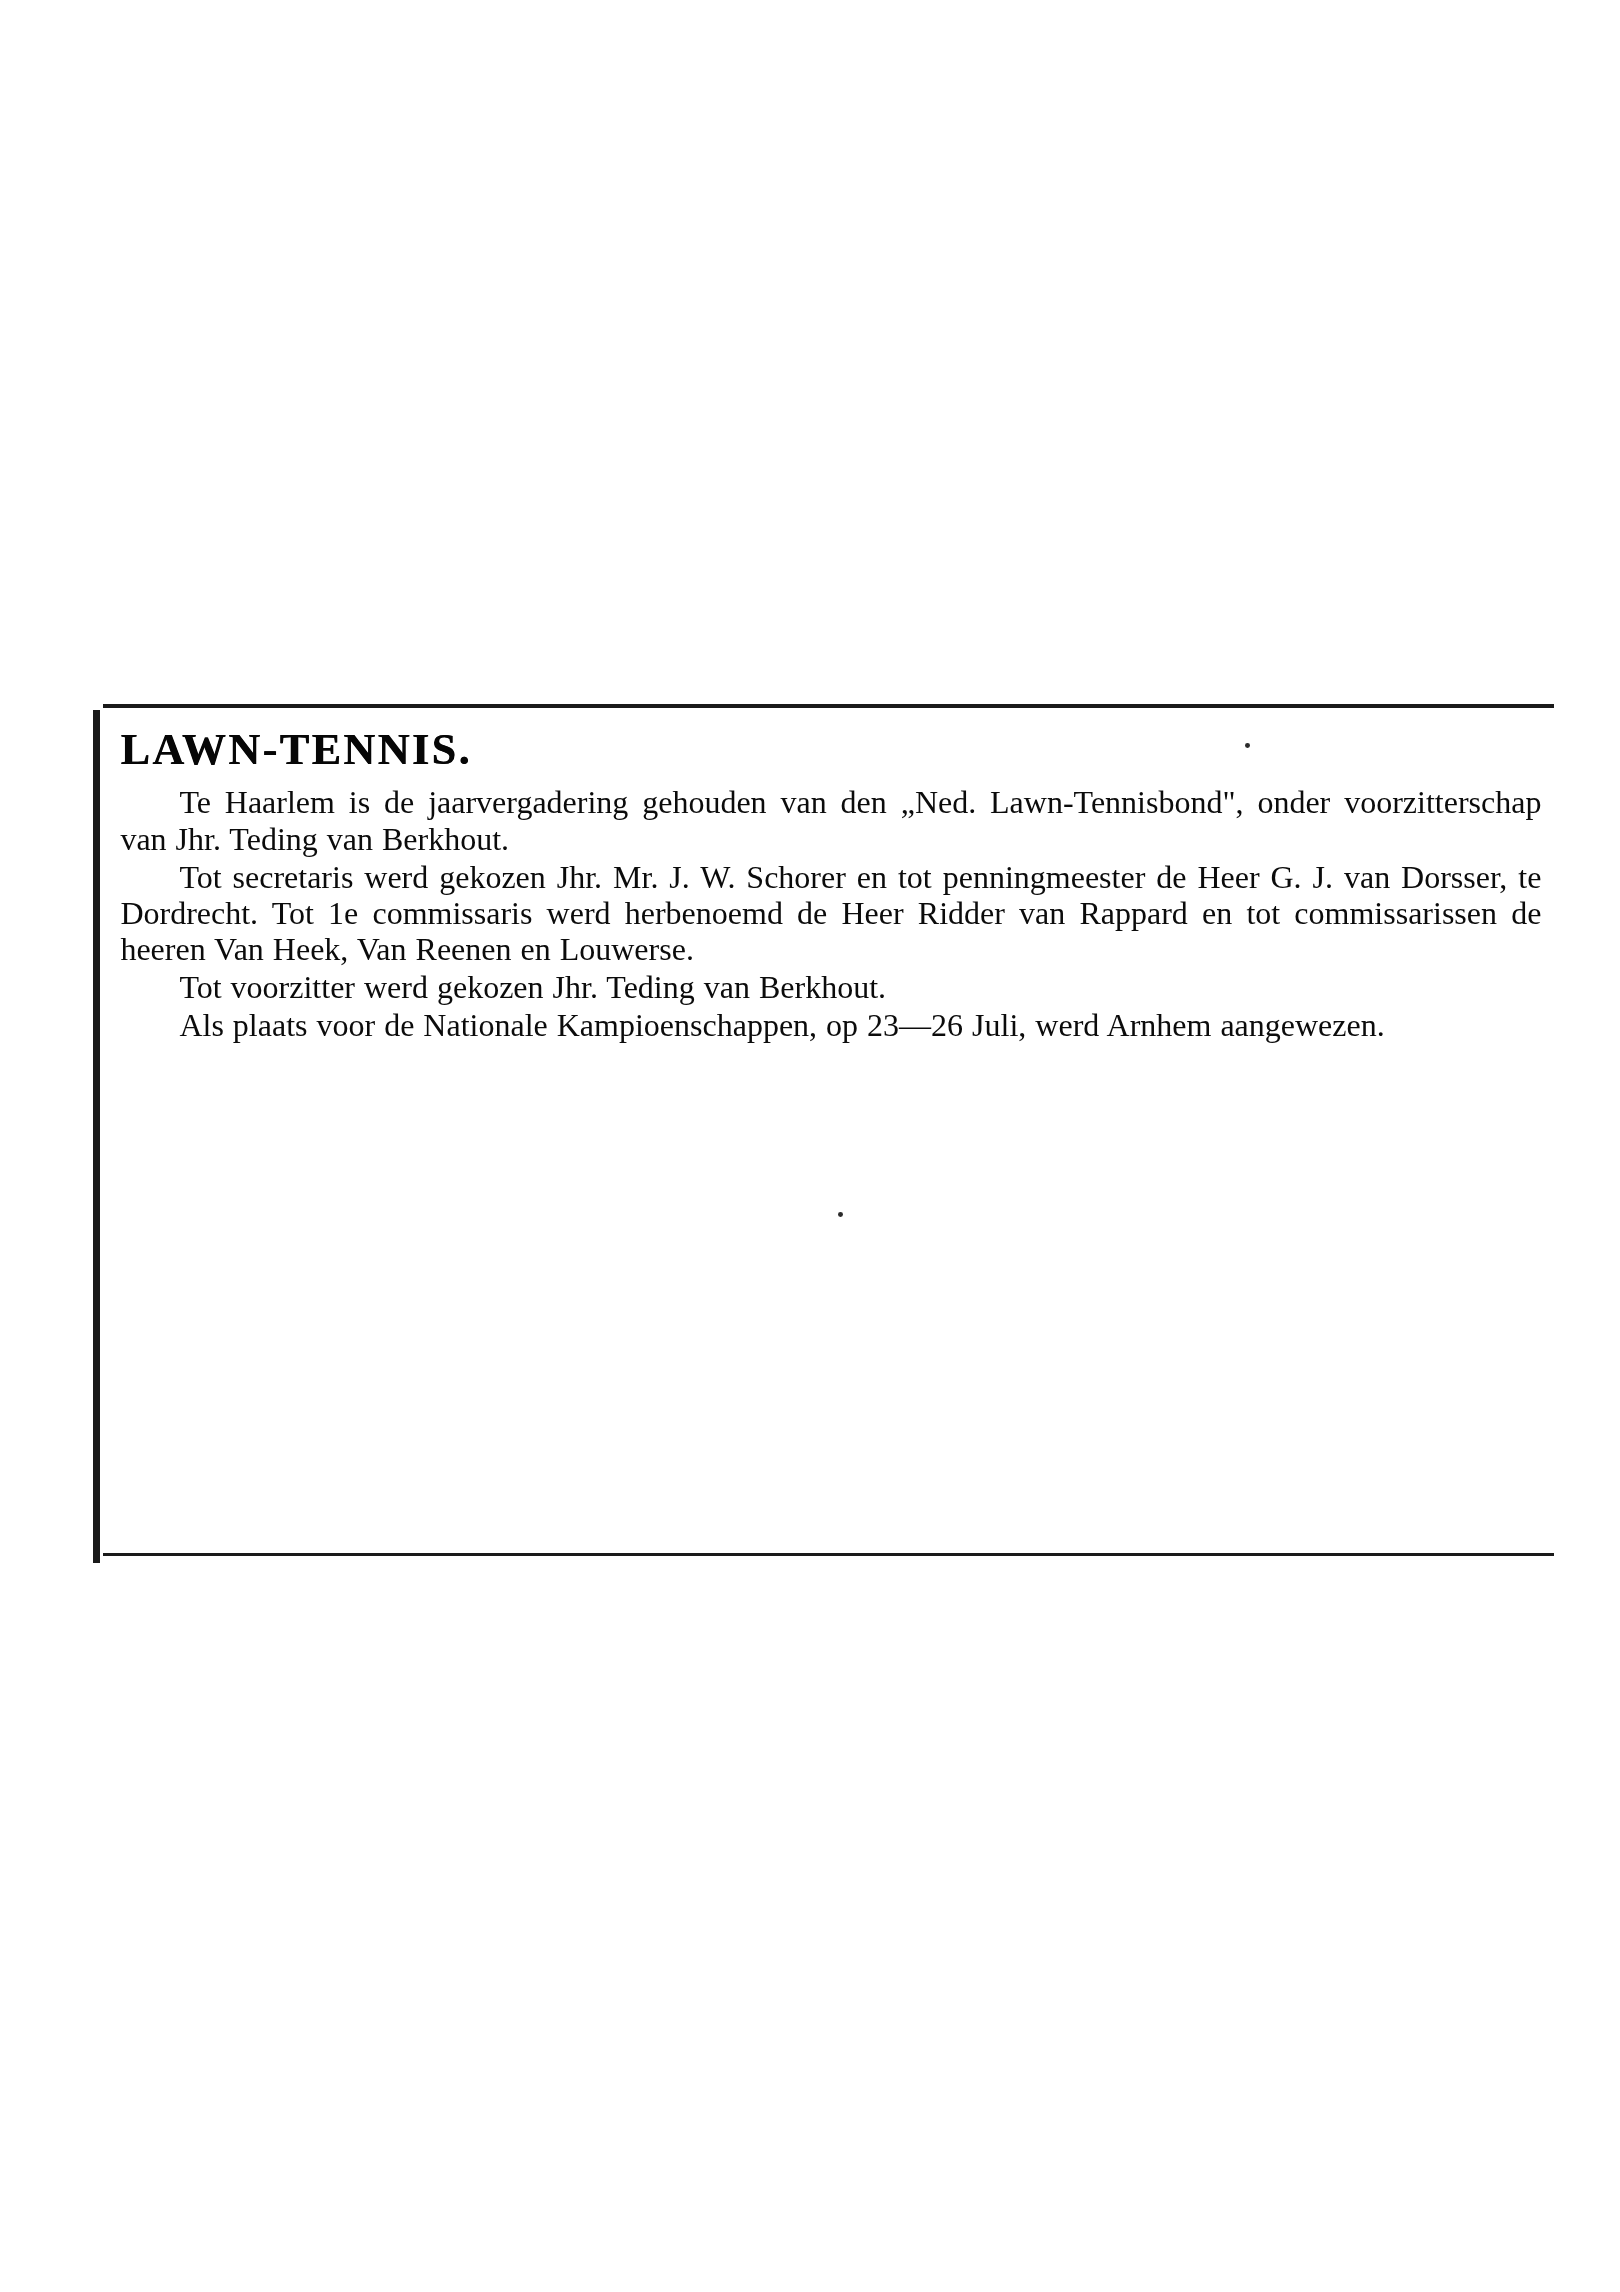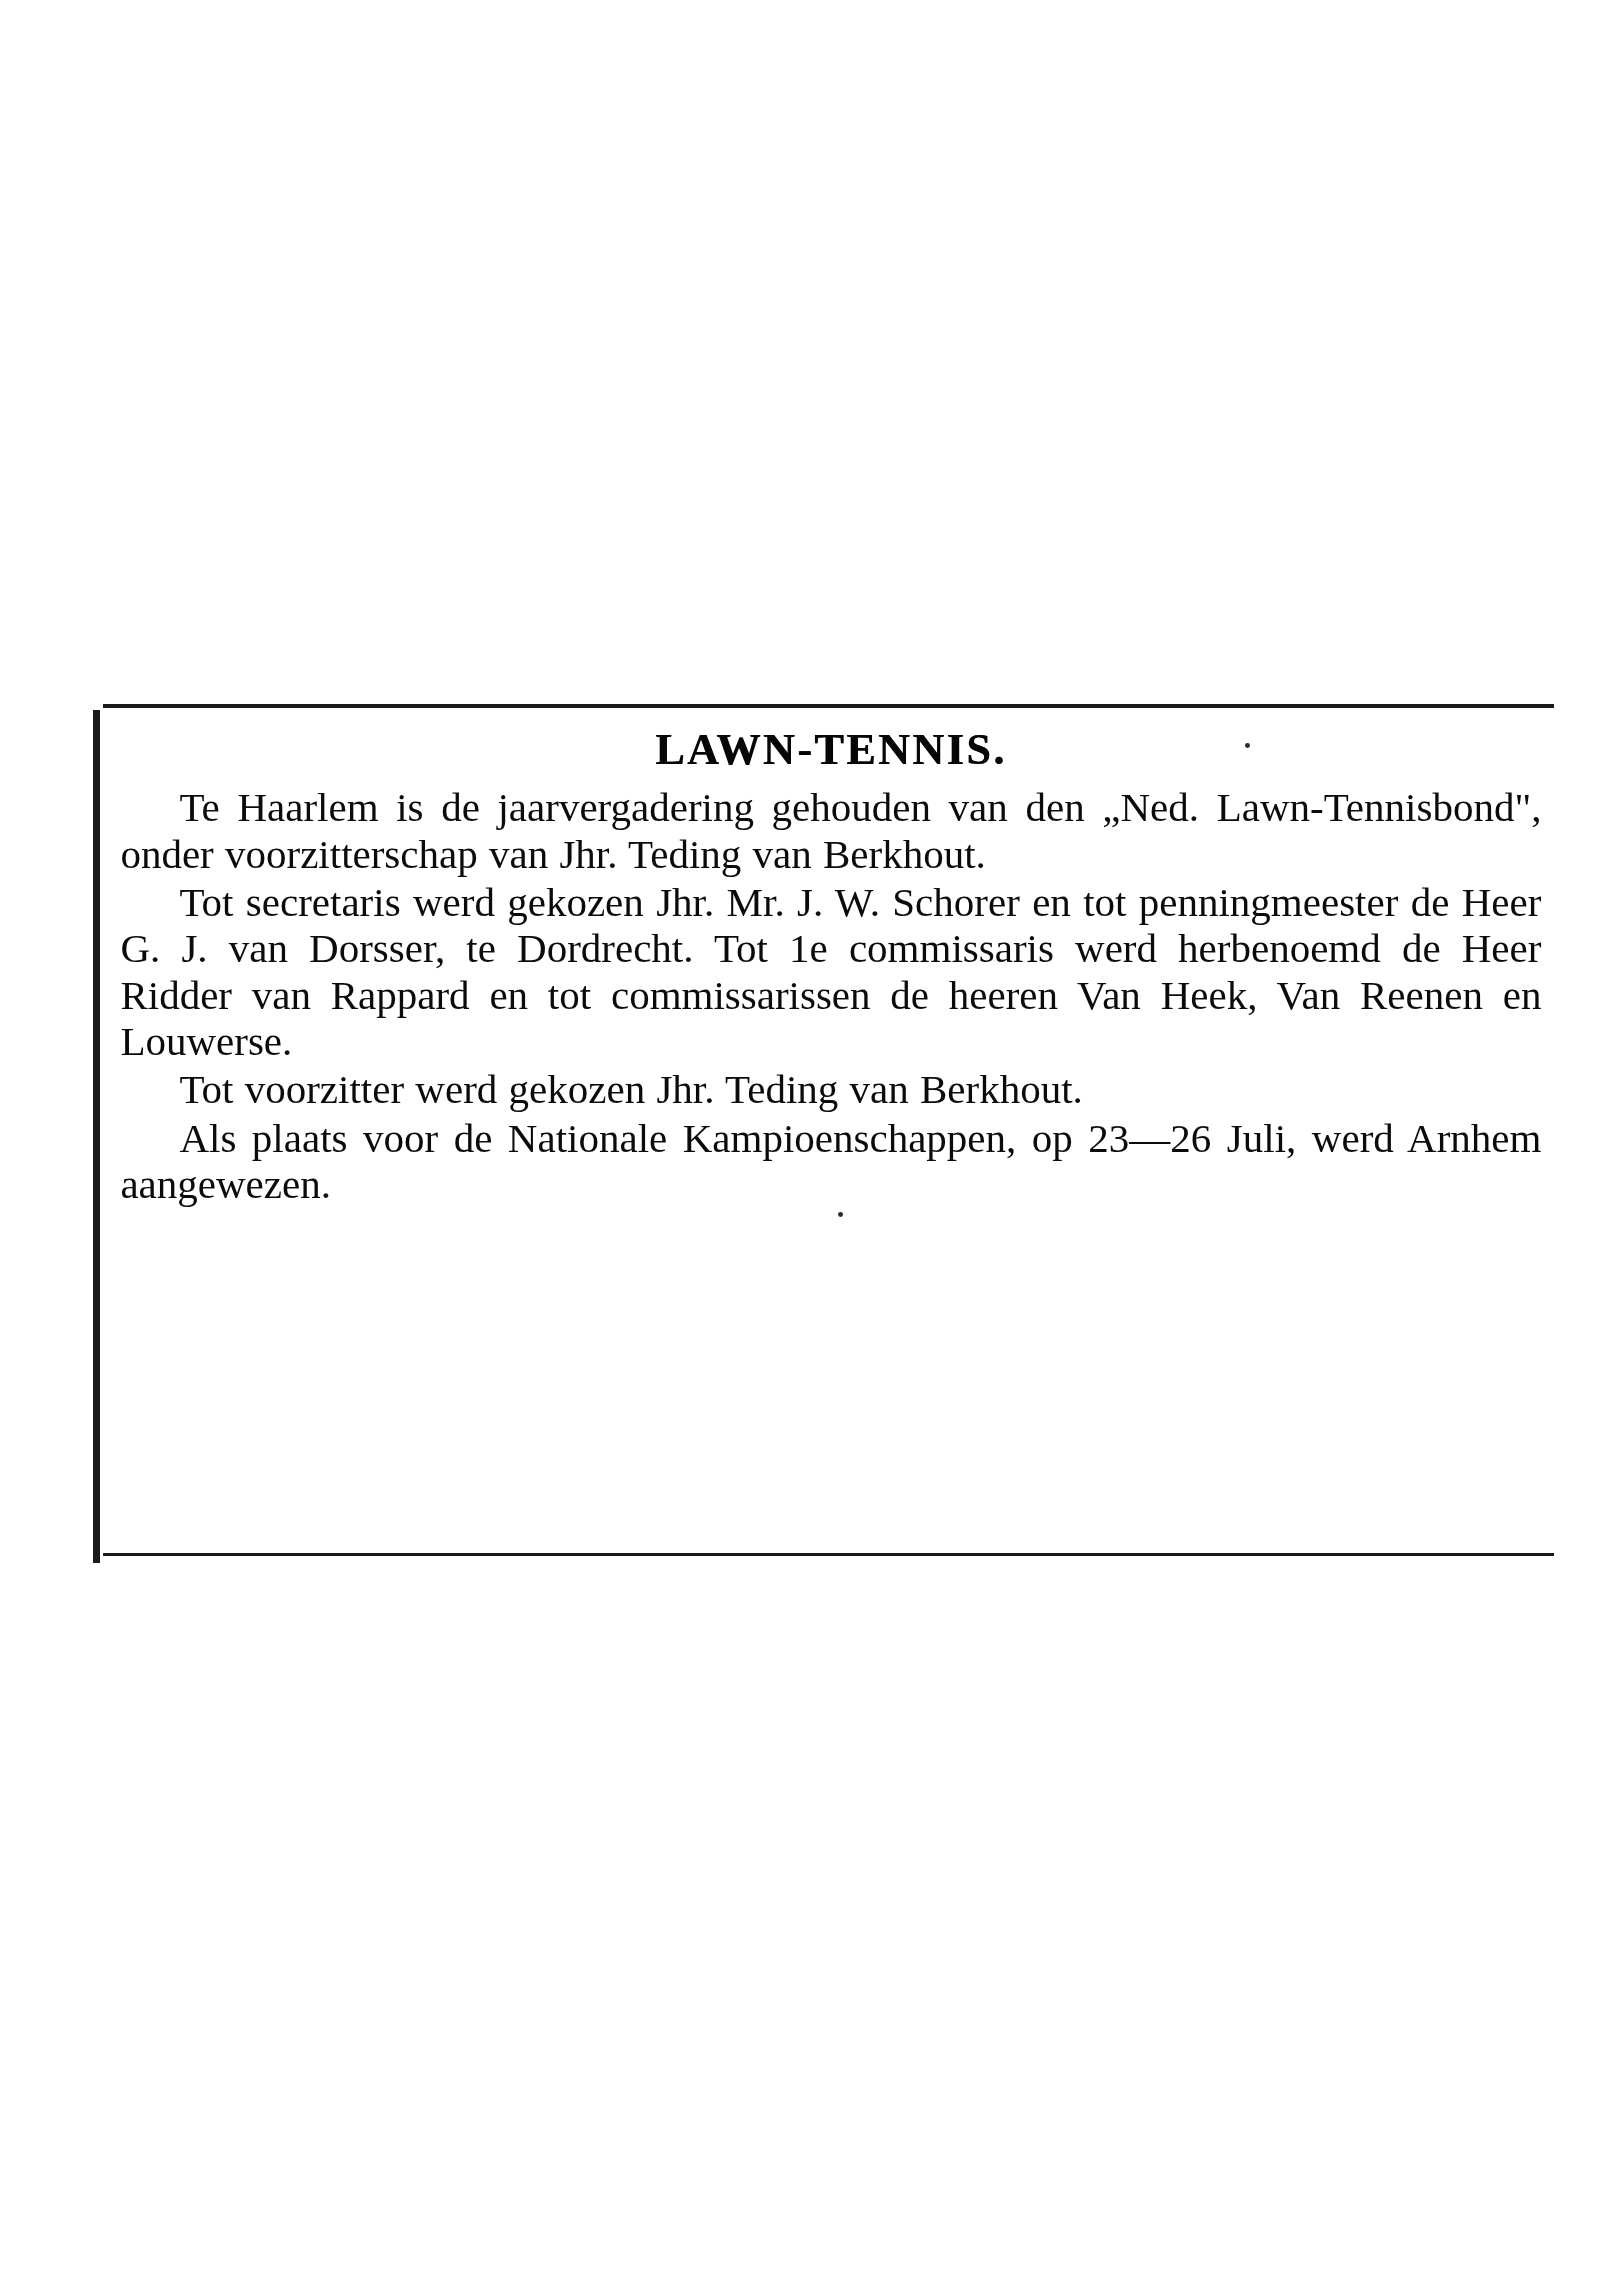--- a/index.html
+++ b/index.html
@@ -51,33 +51,32 @@
   }
 
   .article {
     position: absolute;
     left: 27.4px;
     top: 13.7px;
     width: 1421px;
   }
 
   .headline {
-    text-align: center;
     font-family: "Liberation Serif", serif;
     font-weight: bold;
     font-size: 44px;
     letter-spacing: 2.5px;
     margin: 5.9px 0 9.8px 0;
     color: #0d0d0d;
     text-shadow: 0.6px 0 0 #0d0d0d;
   }
 
   .body-text p {
     margin: 0 0 2px 0;
-    font-size: 41px;
+    font-size: 32px;
     line-height: 1.13;
     text-align: justify;
     text-indent: 59px;
     color: #121212;
     word-spacing: 1px;
   }
   .body-text p.last {
     margin-bottom: 16px;
   }
 

